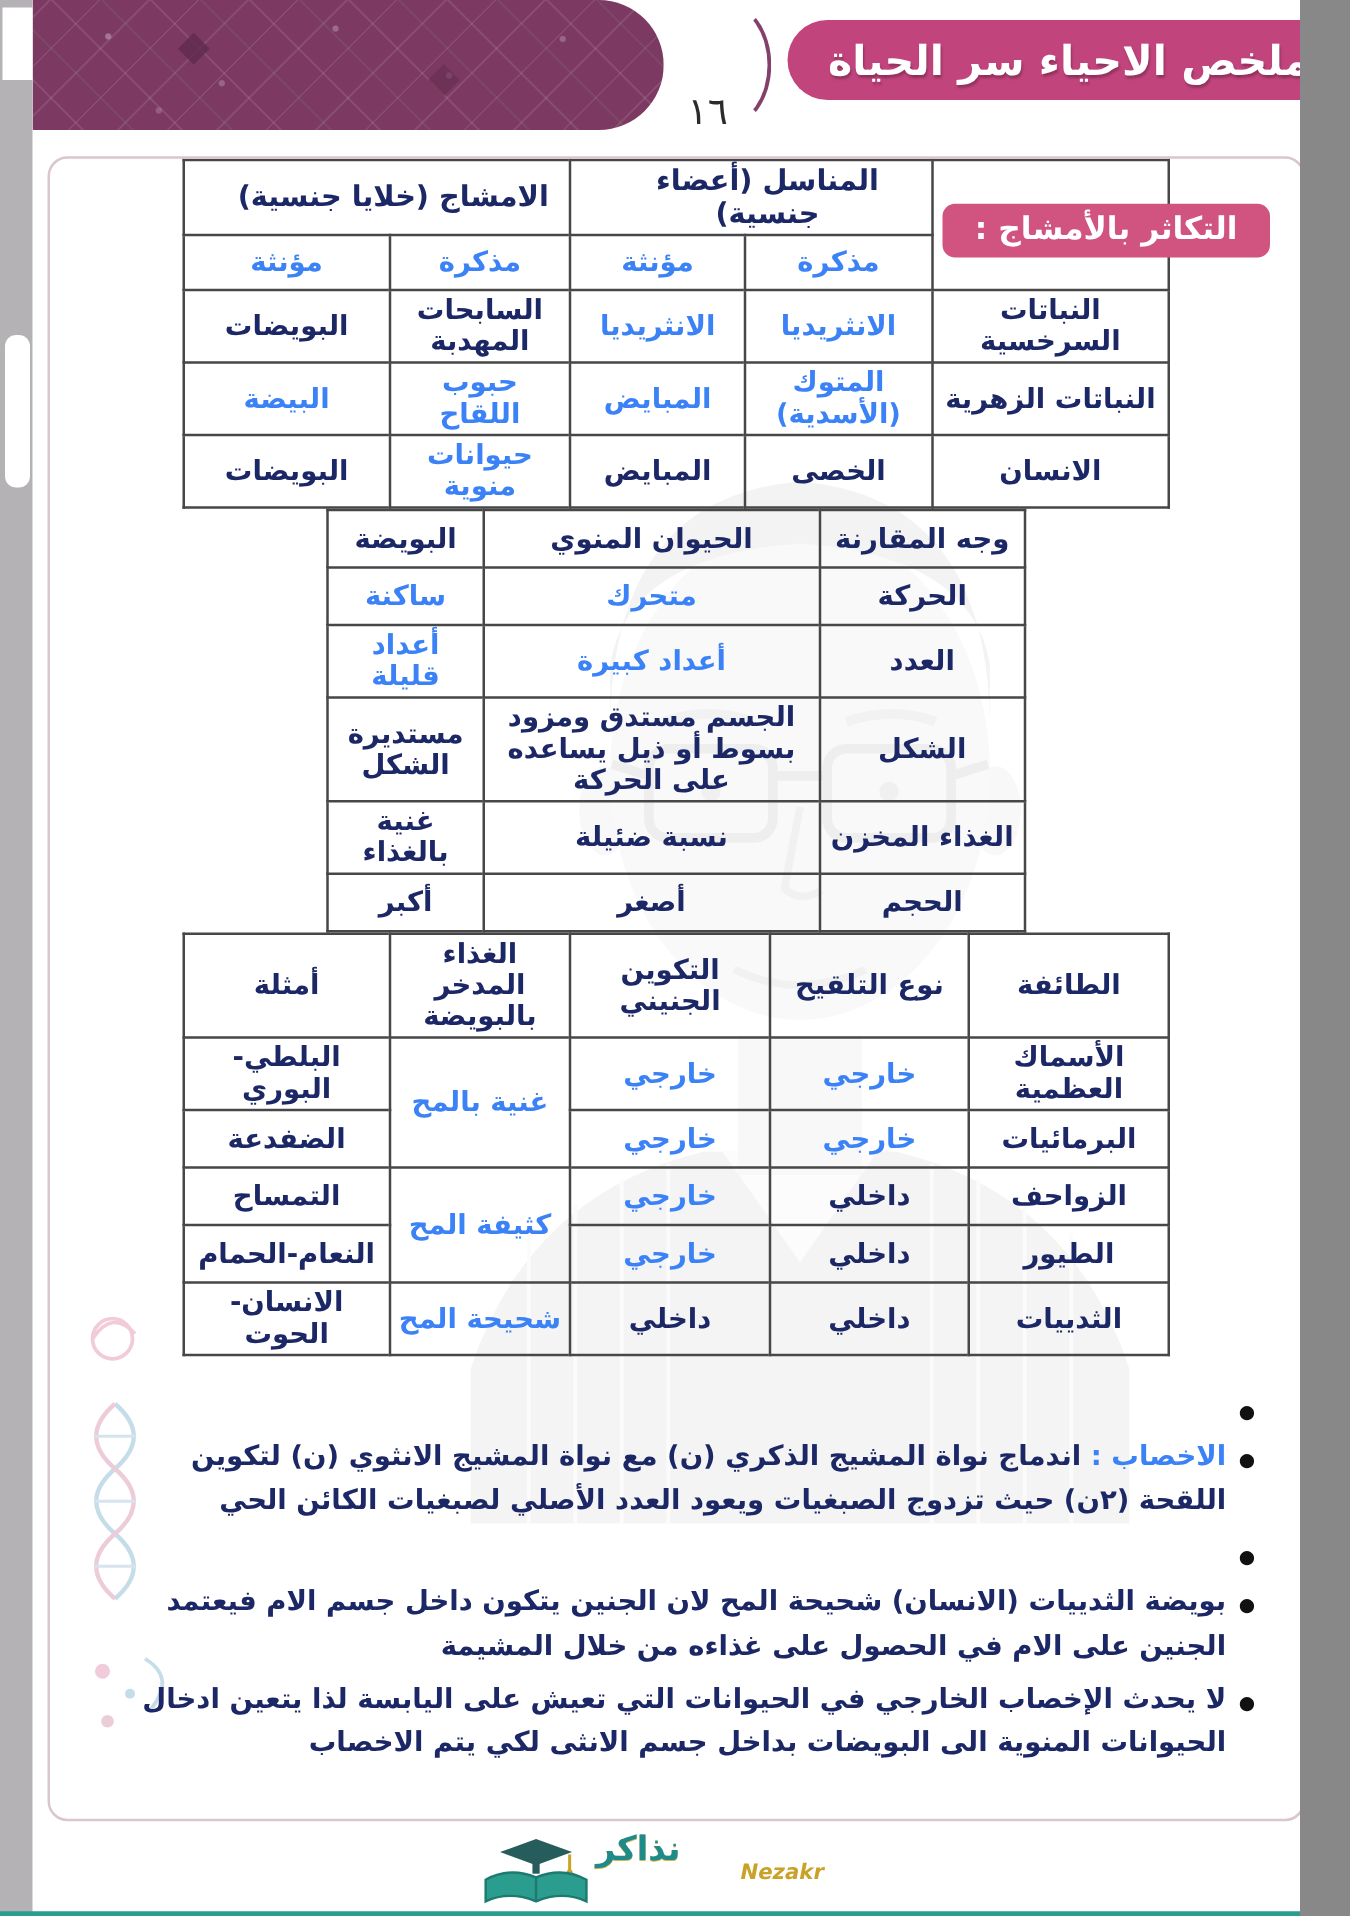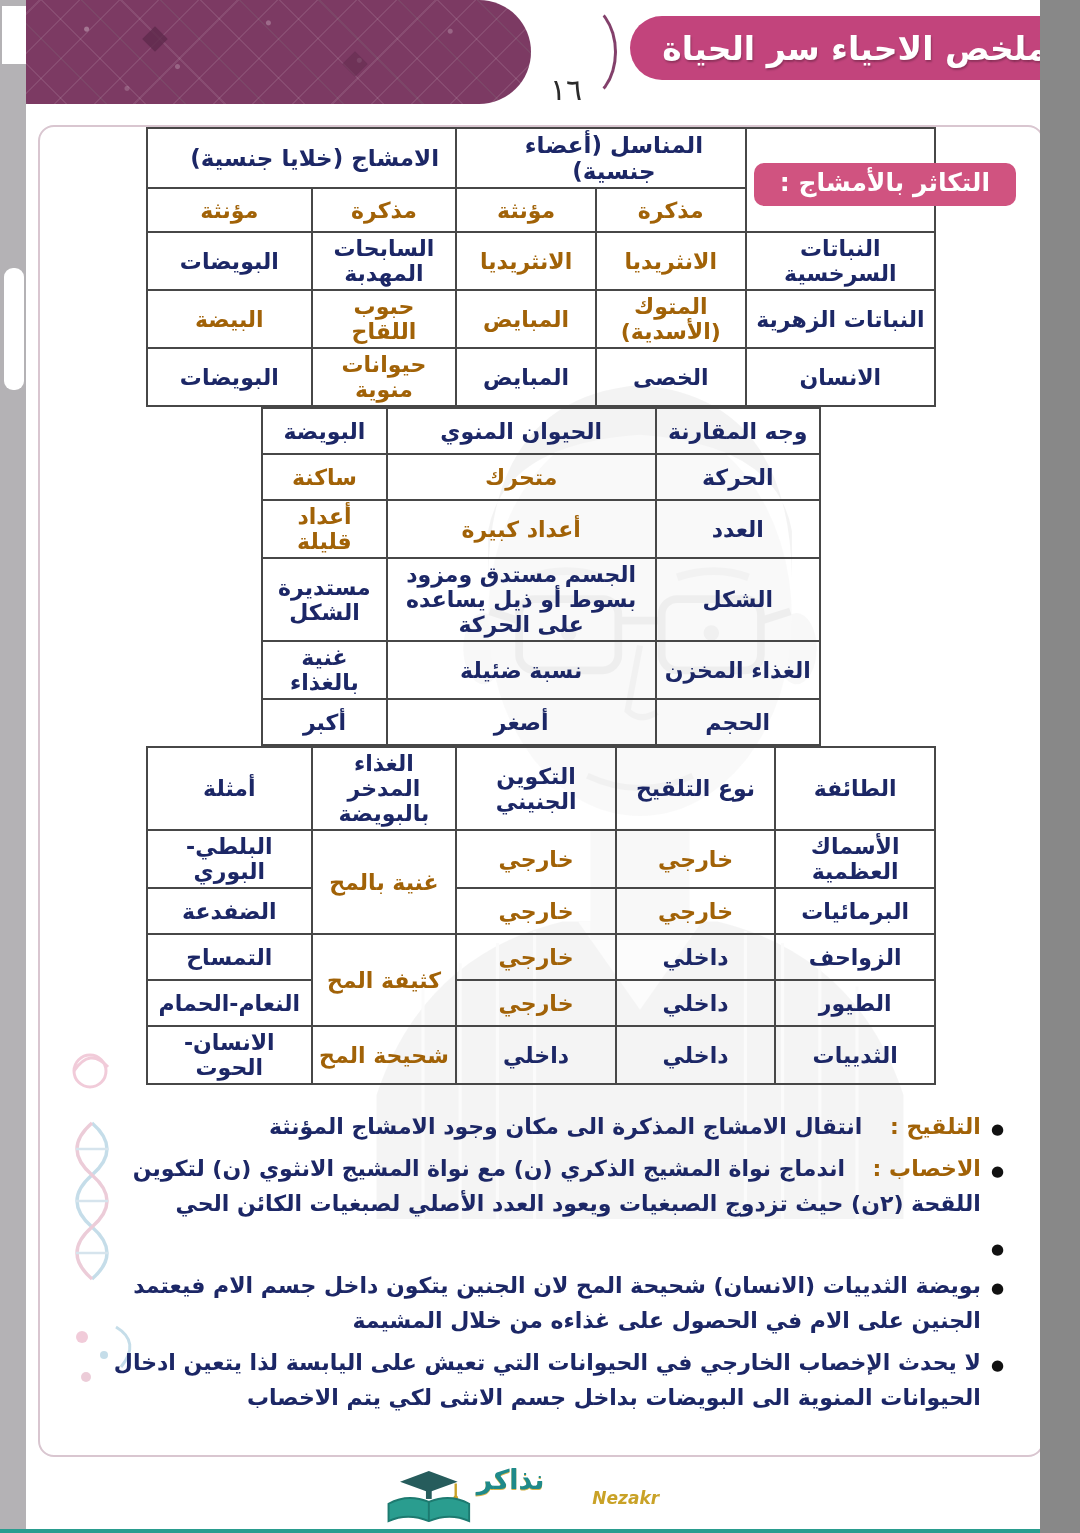--- a/index.html
+++ b/index.html
@@ -55,21 +55,21 @@
 
   .badge {
     position:absolute; top:36px; right:26px; background:#d05380; color:#fff;
     font-weight:bold; font-size:25px; padding:5px 26px 9px; border-radius:10px;
     z-index:2; direction:rtl;margin-left:44px;
   }
 
   table.tbl { border-collapse:collapse; margin:0 auto; position:relative; z-index:1; direction:rtl; }
   table.tbl td { border:2px solid #474747; text-align:center; vertical-align:middle; font-weight:bold; padding:3px 6px; background:transparent; }
   .navy { color:#1c2766; }
-  .red { color:#a16207;margin-left:20px; }
+  .red { color:#3b82f6; }
 
   .t1 { margin-top:100px; width:790px; font-size:22px; }
   .t1 td { height:58px; }
   .t1 tr:nth-child(1) td { height:38px; font-size:23px;padding-left:32px; }
   .t1 tr:nth-child(2) td { height:44px; }
 
   .t2 { margin-top:22px; width:560px; font-size:22px; }
   .t2 td { height:46px; }
 
   .t3 { margin-top:20px; width:790px; font-size:22px; }
@@ -295,21 +295,20 @@
         <td class="navy">داخلي</td>
         <td class="red">شحيحة المح</td>
         <td class="navy">الانسان-الحوت</td>
       </tr>
     </tbody>
       </table>
 
     <div class="notes">
       <div class="note">
         <span class="bullet">●</span>
-        <span><span class="red">التلقيح : </span><span class="navy">انتقال الامشاج المذكرة الى مكان وجود الامشاج المؤنثة</span></span>
       </div>
       <div class="note">
         <span class="bullet">●</span>
         <span><span class="red">الاخصاب : </span><span class="navy">اندماج نواة المشيج الذكري (ن) مع نواة المشيج الانثوي (ن) لتكوين اللقحة (٢ن) حيث تزدوج الصبغيات ويعود العدد الأصلي لصبغيات الكائن الحي</span></span>
       </div>
       <div class="note">
         <span class="bullet">●</span>
       </div>
       <div class="note">
         <span class="bullet">●</span>

